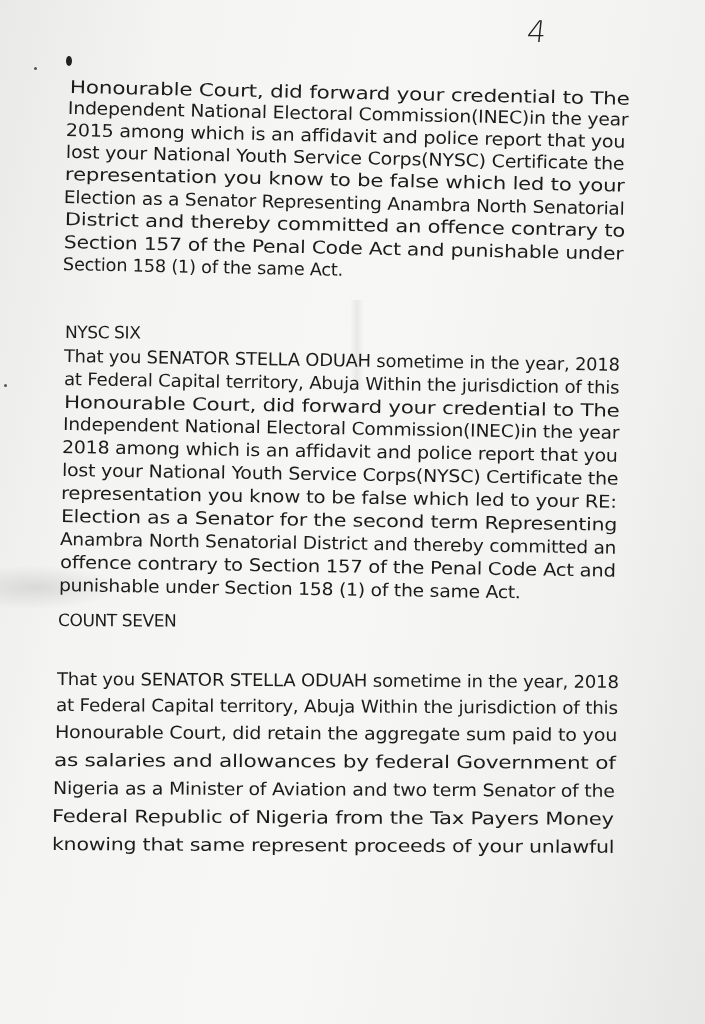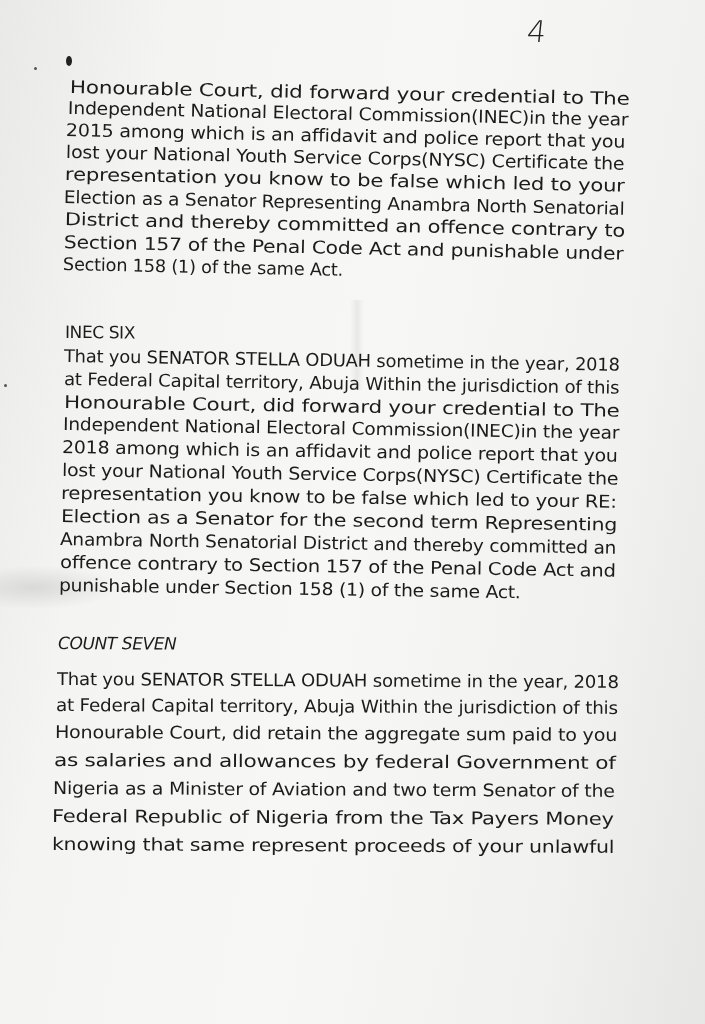--- a/index.html
+++ b/index.html
@@ -50,33 +50,33 @@
   <div id="content">
       <div class="line" style="left: 70px; top: 77px; transform: rotate(1.2deg) scaleX(1.231);">Honourable  Court,  did  forward  your  credential  to  The</div>
       <div class="line" style="left: 68px; top: 98px; transform: rotate(1.2deg) scaleX(1.073);">Independent National Electoral Commission(INEC)in the year</div>
       <div class="line" style="left: 66px; top: 120px; transform: rotate(1.2deg) scaleX(1.089);">2015 among which is an affidavit and police report that you</div>
       <div class="line" style="left: 66px; top: 142px; transform: rotate(1.2deg) scaleX(1.086);">lost your National Youth Service Corps(NYSC) Certificate the</div>
       <div class="line" style="left: 65px; top: 164px; transform: rotate(1.2deg) scaleX(1.212);">representation  you  know  to  be  false  which  led  to  your</div>
       <div class="line" style="left: 64px; top: 187px; transform: rotate(1.2deg) scaleX(1.059);">Election as a Senator Representing Anambra North Senatorial</div>
       <div class="line" style="left: 65px; top: 209px; transform: rotate(1.2deg) scaleX(1.204);">District  and  thereby  committed  an  offence  contrary  to</div>
       <div class="line" style="left: 64px; top: 232px; transform: rotate(1.2deg) scaleX(1.157);">Section 157 of the Penal Code Act and punishable under</div>
       <div class="line" style="left: 63px; top: 254px; transform: rotate(1.2deg) scaleX(1.011);">Section 158 (1) of the same Act.</div>
-      <div class="line heading" style="left: 65px; top: 322px; transform: rotate(0.4deg) scaleX(1);">INEC SIX</div>
+      <div class="line heading" style="left: 65px; top: 322px; transform: rotate(0.4deg) scaleX(1);">NYSC SIX</div>
       <div class="line" style="left: 64px; top: 346px; transform: rotate(0.9deg) scaleX(1.022);">That you SENATOR STELLA ODUAH  sometime in the year, 2018</div>
       <div class="line" style="left: 64px; top: 369px; transform: rotate(0.9deg) scaleX(1.035);">at Federal Capital territory, Abuja Within the jurisdiction of this</div>
       <div class="line" style="left: 64px; top: 392px; transform: rotate(0.9deg) scaleX(1.222);">Honourable  Court,  did  forward  your  credential  to  The</div>
       <div class="line" style="left: 63px; top: 414px; transform: rotate(0.9deg) scaleX(1.065);">Independent National Electoral Commission(INEC)in the year</div>
       <div class="line" style="left: 62px; top: 437px; transform: rotate(0.9deg) scaleX(1.082);">2018 among which is an affidavit and police report that you</div>
       <div class="line" style="left: 62px; top: 460px; transform: rotate(0.9deg) scaleX(1.082);">lost your National Youth Service Corps(NYSC) Certificate the</div>
       <div class="line" style="left: 61px; top: 483px; transform: rotate(0.9deg) scaleX(1.121);">representation you know to be false which led to your RE:</div>
       <div class="line" style="left: 61px; top: 506px; transform: rotate(0.9deg) scaleX(1.171);">Election  as  a  Senator  for  the  second  term  Representing</div>
       <div class="line" style="left: 60px; top: 529px; transform: rotate(0.9deg) scaleX(1.059);">Anambra North Senatorial District and thereby committed an</div>
       <div class="line" style="left: 60px; top: 552px; transform: rotate(0.9deg) scaleX(1.116);">offence contrary to Section 157 of the Penal Code Act and</div>
       <div class="line" style="left: 59px; top: 575px; transform: rotate(0.9deg) scaleX(1.069);">punishable under Section 158 (1) of the same Act.</div>
-      <div class="line heading" style="left: 58px; top: 633px; transform: rotate(0.3deg) scaleX(1); font-style: italic;">COUNT SEVEN</div>
+      <div class="line heading" style="left: 58px; top: 610px; transform: rotate(0.3deg) scaleX(1);">COUNT SEVEN</div>
       <div class="line" style="left: 57px; top: 669px; transform: rotate(0.3deg) scaleX(1.033);">That you SENATOR STELLA ODUAH  sometime in the year, 2018</div>
       <div class="line" style="left: 56px; top: 695px; transform: rotate(0.3deg) scaleX(1.047);">at Federal Capital territory, Abuja Within the jurisdiction of this</div>
       <div class="line" style="left: 55px; top: 722px; transform: rotate(0.3deg) scaleX(1.091);">Honourable Court, did retain the aggregate sum paid to you</div>
       <div class="line" style="left: 54px; top: 750px; transform: rotate(0.3deg) scaleX(1.235);">as  salaries  and  allowances   by  federal  Government  of</div>
       <div class="line" style="left: 53px; top: 778px; transform: rotate(0.3deg) scaleX(1.081);">Nigeria  as a Minister of Aviation and two term Senator of the</div>
       <div class="line" style="left: 52px; top: 806px; transform: rotate(0.3deg) scaleX(1.203);">Federal  Republic  of  Nigeria  from  the  Tax  Payers  Money</div>
       <div class="line" style="left: 52px; top: 834px; transform: rotate(0.3deg) scaleX(1.173);">knowing  that  same  represent   proceeds  of  your  unlawful</div>
     </div>
 </div>
 

